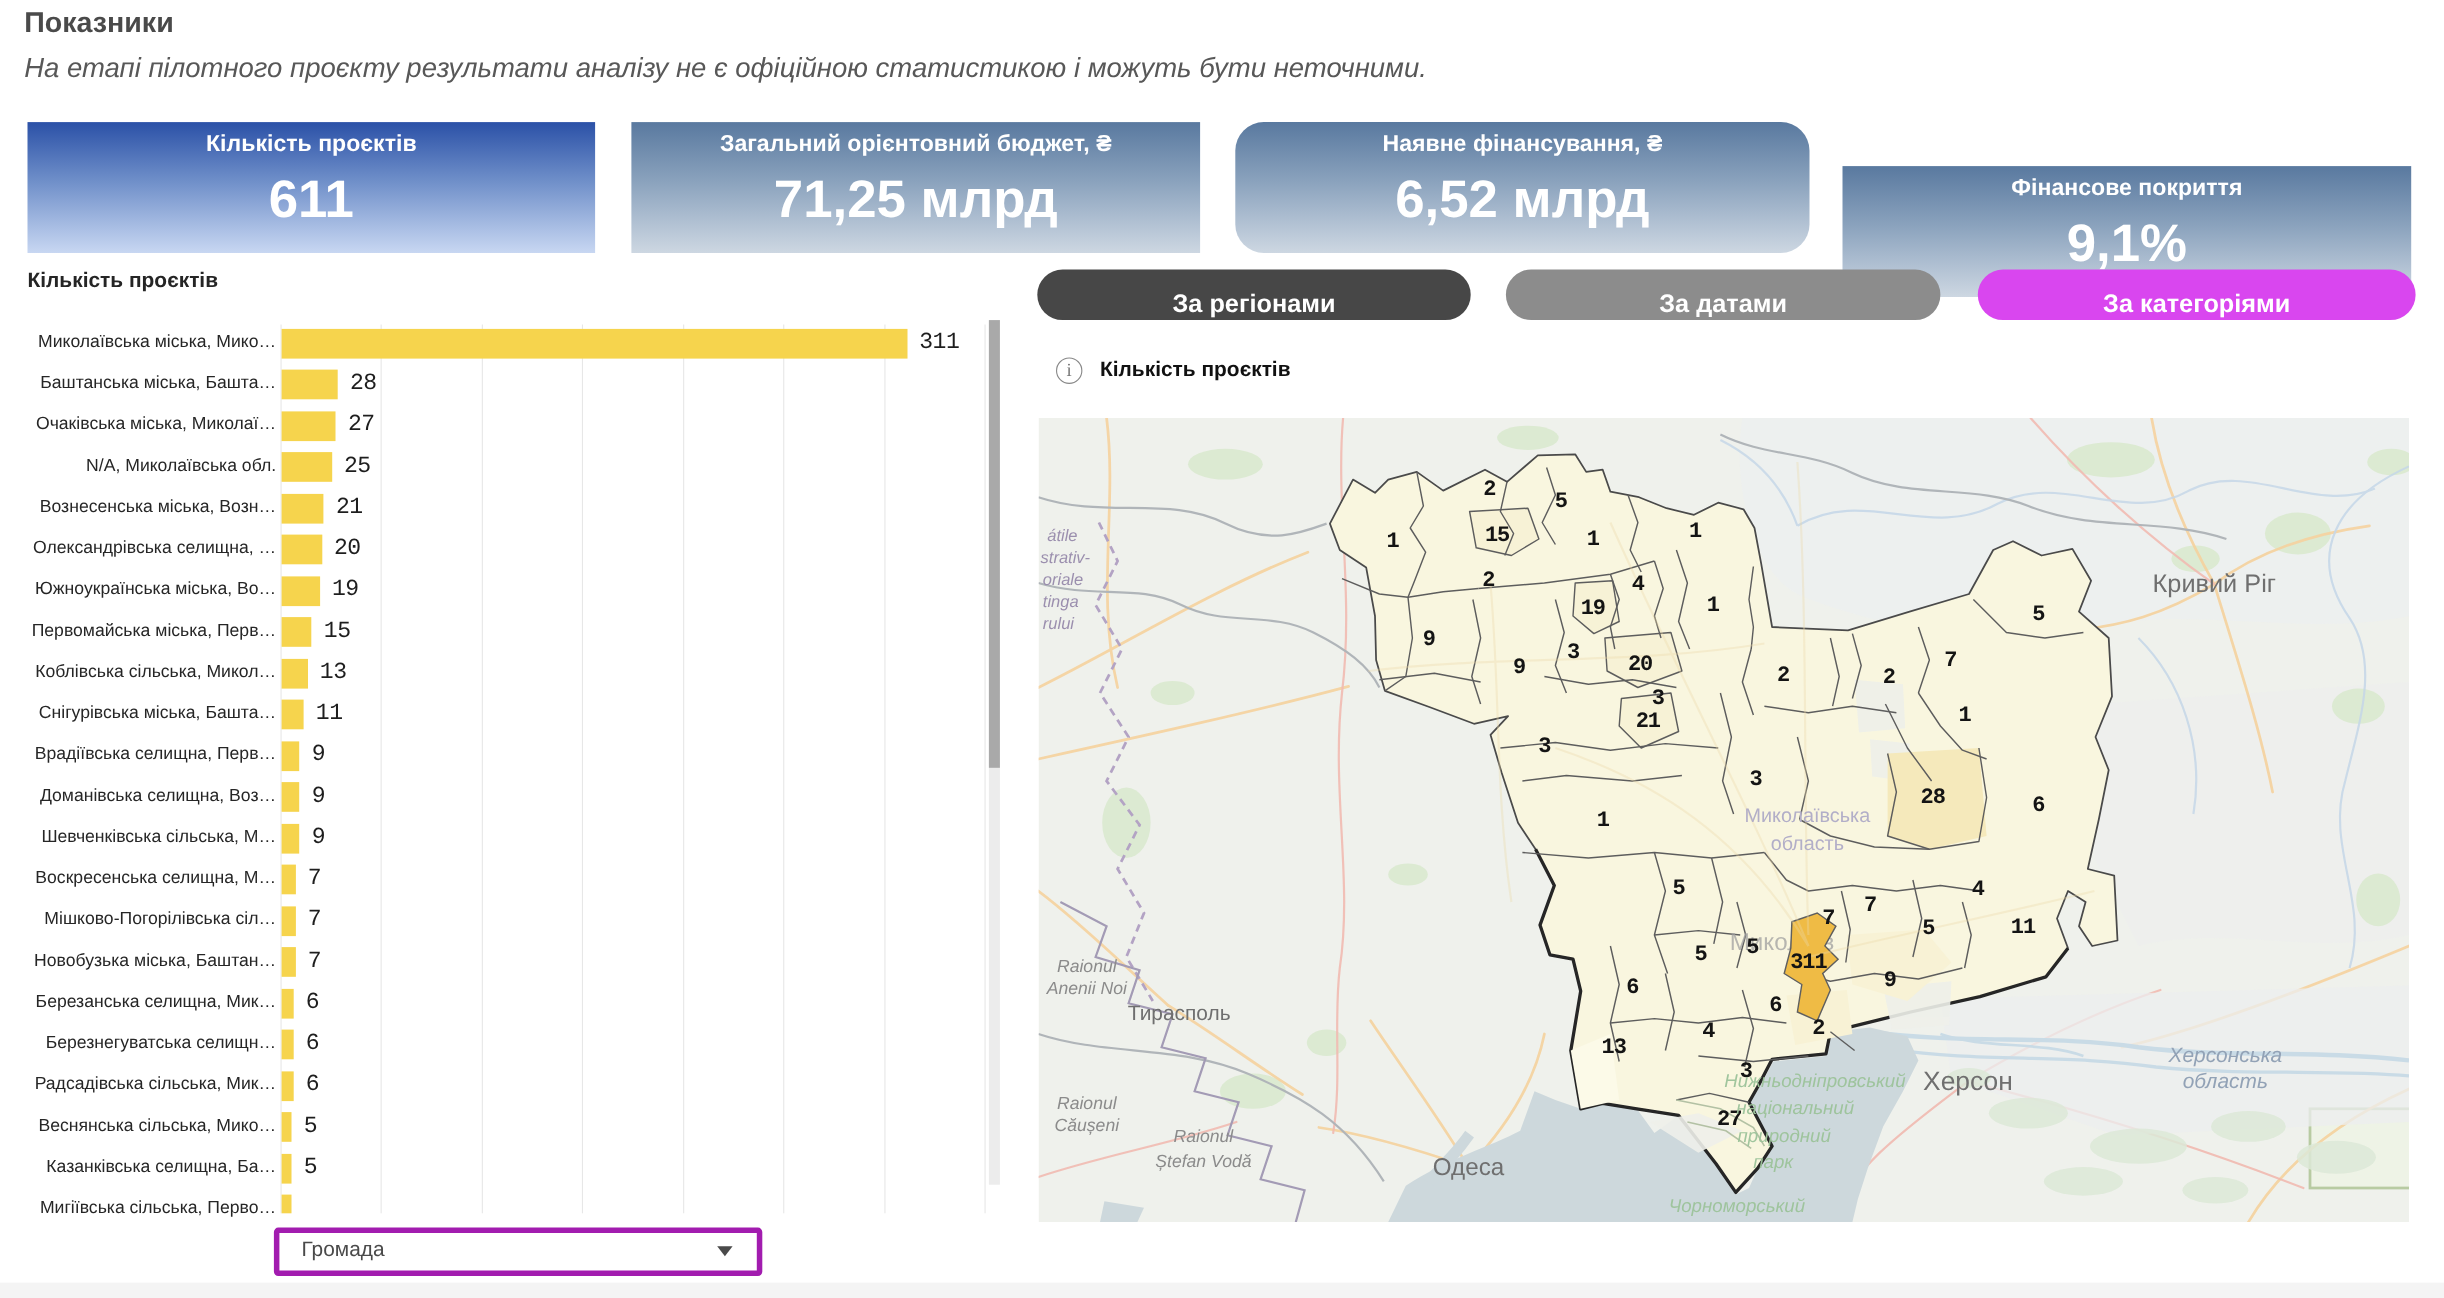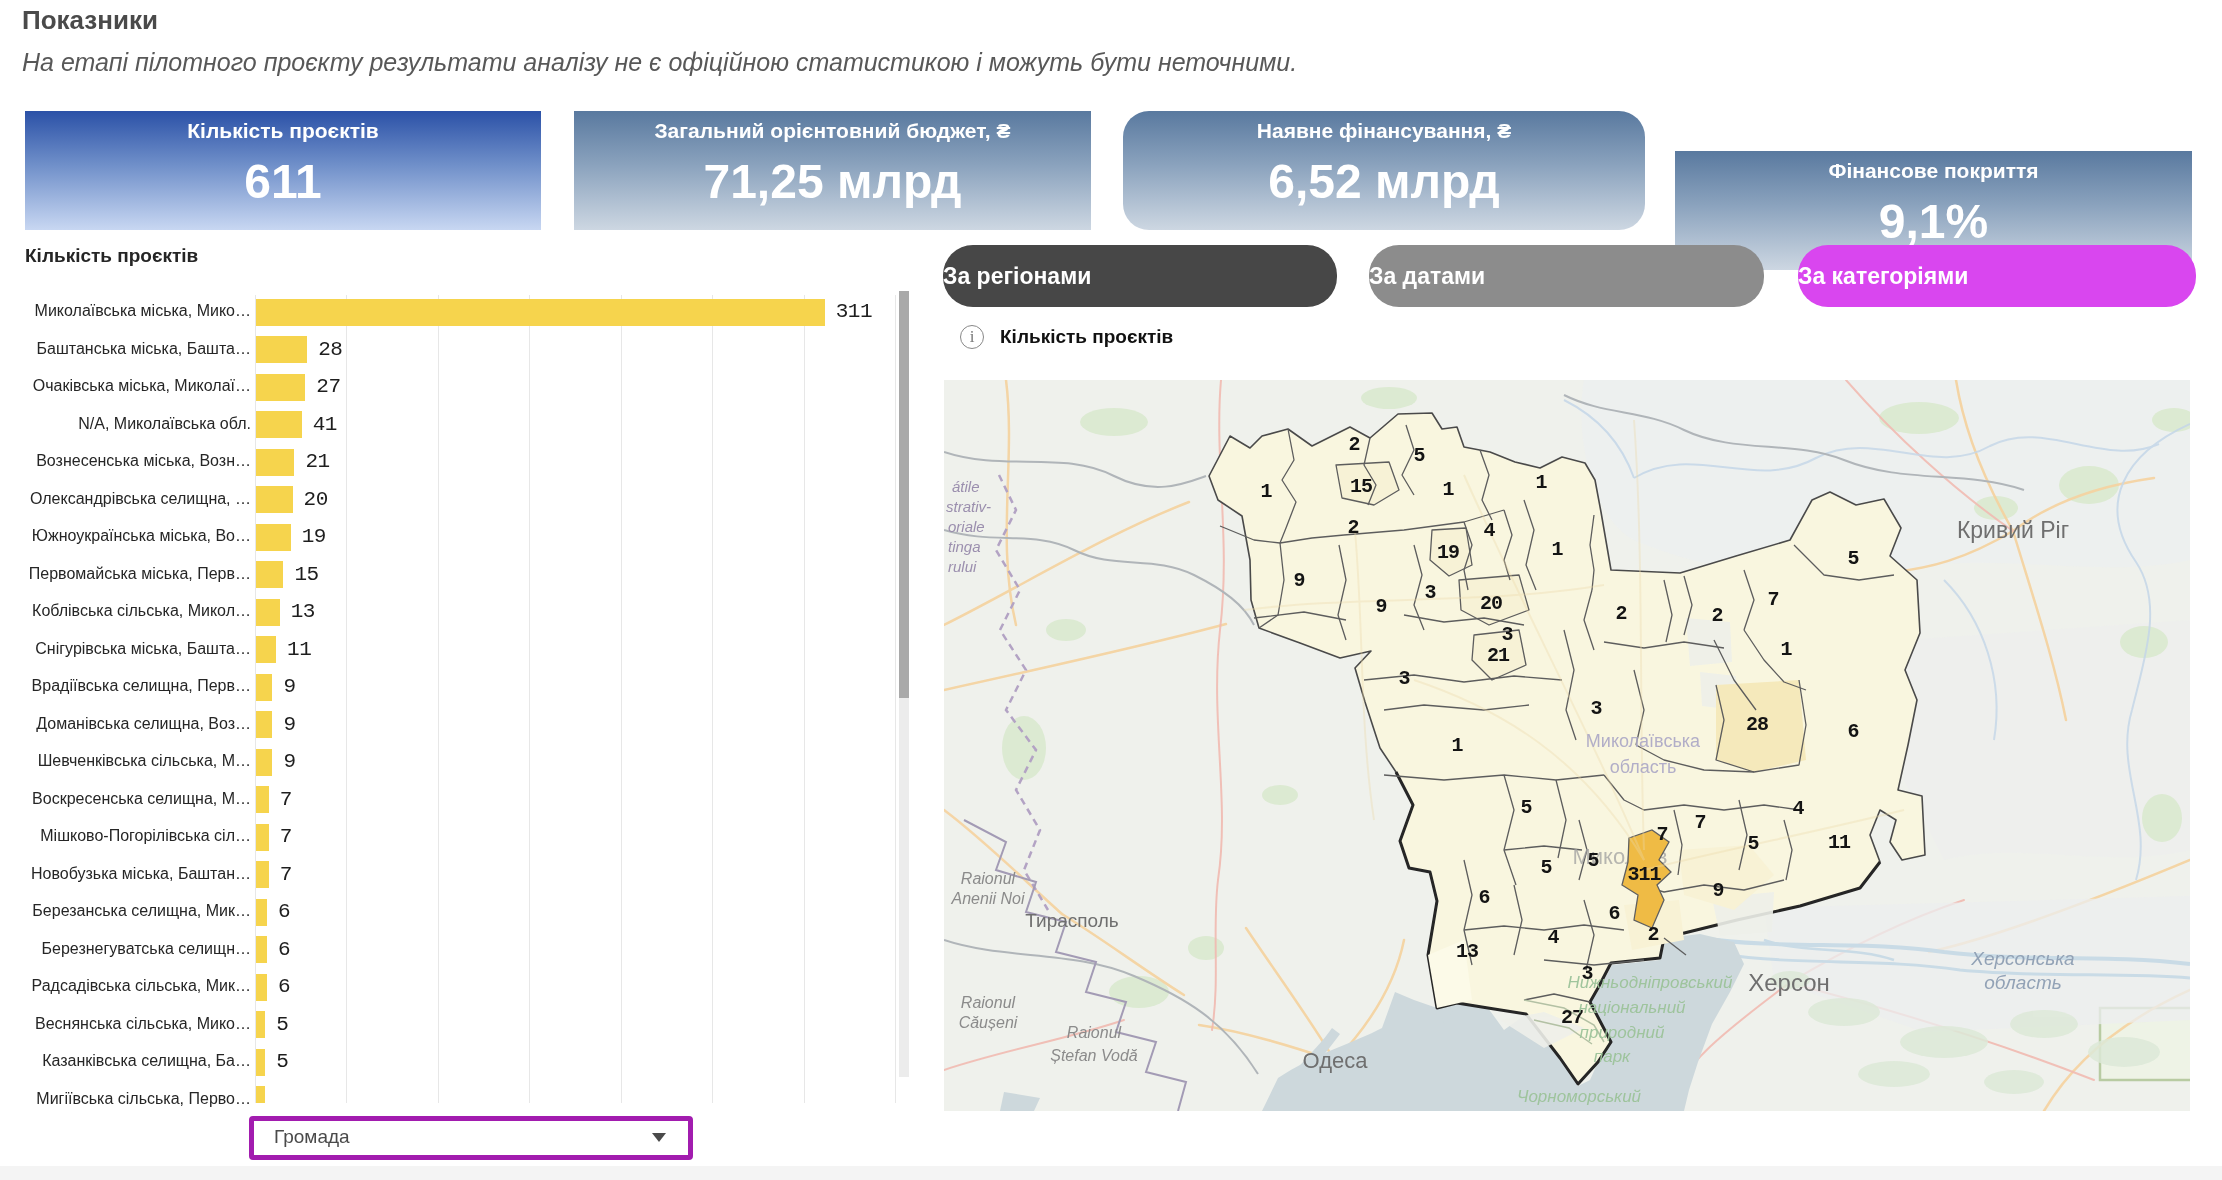--- a/index.html
+++ b/index.html
@@ -5,21 +5,21 @@
   html,body{margin:0;padding:0;}
   body{width:2222px;height:1180px;background:#ffffff;font-family:"Liberation Sans",sans-serif;position:relative;overflow:hidden;}
   .abs{position:absolute;}
   .title{left:22px;top:5px;font-size:26px;font-weight:bold;color:#4a4a4a;}
   .subtitle{left:22px;top:48px;font-size:25px;font-style:italic;color:#585858;}
   .card{top:111px;height:119px;width:517px;color:#fff;text-align:center;}
   .card .lbl{margin-top:8px;font-size:21px;font-weight:bold;}
   .card .val{margin-top:11px;font-size:48px;font-weight:bold;}
   .grad1{background:linear-gradient(180deg,#2b51a7 0%,#6f8fc9 45%,#c8d7f2 100%);}
   .grad2{background:linear-gradient(180deg,#59799f 0%,#8aa2bd 45%,#cdd7e2 100%);}
-  .btn{top:245px;height:62px;border-radius:30px;color:#fff;font-size:23px;font-weight:bold;text-align:left;line-height:62px;}
+  .btn{top:245px;height:46px;border-radius:30px;color:#fff;font-size:23px;font-weight:bold;text-align:center;line-height:62px;}
   .charttitle{left:25px;top:245px;font-size:19px;font-weight:bold;color:#252525;}
   .rowlbl{font-size:16px;color:#262626;text-align:right;right:1971px;white-space:nowrap;}
   .bar{background:#f6d44d;left:256px;height:27px;}
   .vlbl{font-family:"Liberation Mono",monospace;font-size:21px;letter-spacing:-0.5px;color:#1e1e1e;}
   .grid{top:295px;width:1px;height:808px;background:#e7e7e7;}
   .mapnum{font-family:"Liberation Mono",monospace;font-weight:bold;fill:#141414;font-size:20px;text-anchor:middle;letter-spacing:-1px;}
 </style>
 </head>
 <body>
 <div class="abs title">Показники</div>
@@ -56,21 +56,21 @@
     <div class="abs bar" style="top:298.5px;width:568.6946px;height:27px;"></div>
     <div class="abs vlbl" style="left:835.6946px;top:300px;">311</div>
     <div class="abs rowlbl" style="top:339.5px;">Баштанська міська, Башта…</div>
     <div class="abs bar" style="top:336px;width:51.20080000000001px;height:27px;"></div>
     <div class="abs vlbl" style="left:318.2008px;top:337.5px;">28</div>
     <div class="abs rowlbl" style="top:377px;">Очаківська міська, Миколаї…</div>
     <div class="abs bar" style="top:373.5px;width:49.37220000000001px;height:27px;"></div>
     <div class="abs vlbl" style="left:316.3722px;top:375px;">27</div>
     <div class="abs rowlbl" style="top:414.5px;">N/A, Миколаївська обл.</div>
     <div class="abs bar" style="top:411px;width:45.715px;height:27px;"></div>
-    <div class="abs vlbl" style="left:312.71500000000003px;top:412.5px;">41</div>
+    <div class="abs vlbl" style="left:312.71500000000003px;top:412.5px;">25</div>
     <div class="abs rowlbl" style="top:452px;">Вознесенська міська, Возн…</div>
     <div class="abs bar" style="top:448.5px;width:38.400600000000004px;height:27px;"></div>
     <div class="abs vlbl" style="left:305.4006px;top:450px;">21</div>
     <div class="abs rowlbl" style="top:489.5px;">Олександрівська селищна, …</div>
     <div class="abs bar" style="top:486px;width:36.572px;height:27px;"></div>
     <div class="abs vlbl" style="left:303.572px;top:487.5px;">20</div>
     <div class="abs rowlbl" style="top:527px;">Южноукраїнська міська, Во…</div>
     <div class="abs bar" style="top:523.5px;width:34.7434px;height:27px;"></div>
     <div class="abs vlbl" style="left:301.7434px;top:525px;">19</div>
     <div class="abs rowlbl" style="top:564.5px;">Первомайська міська, Перв…</div>

